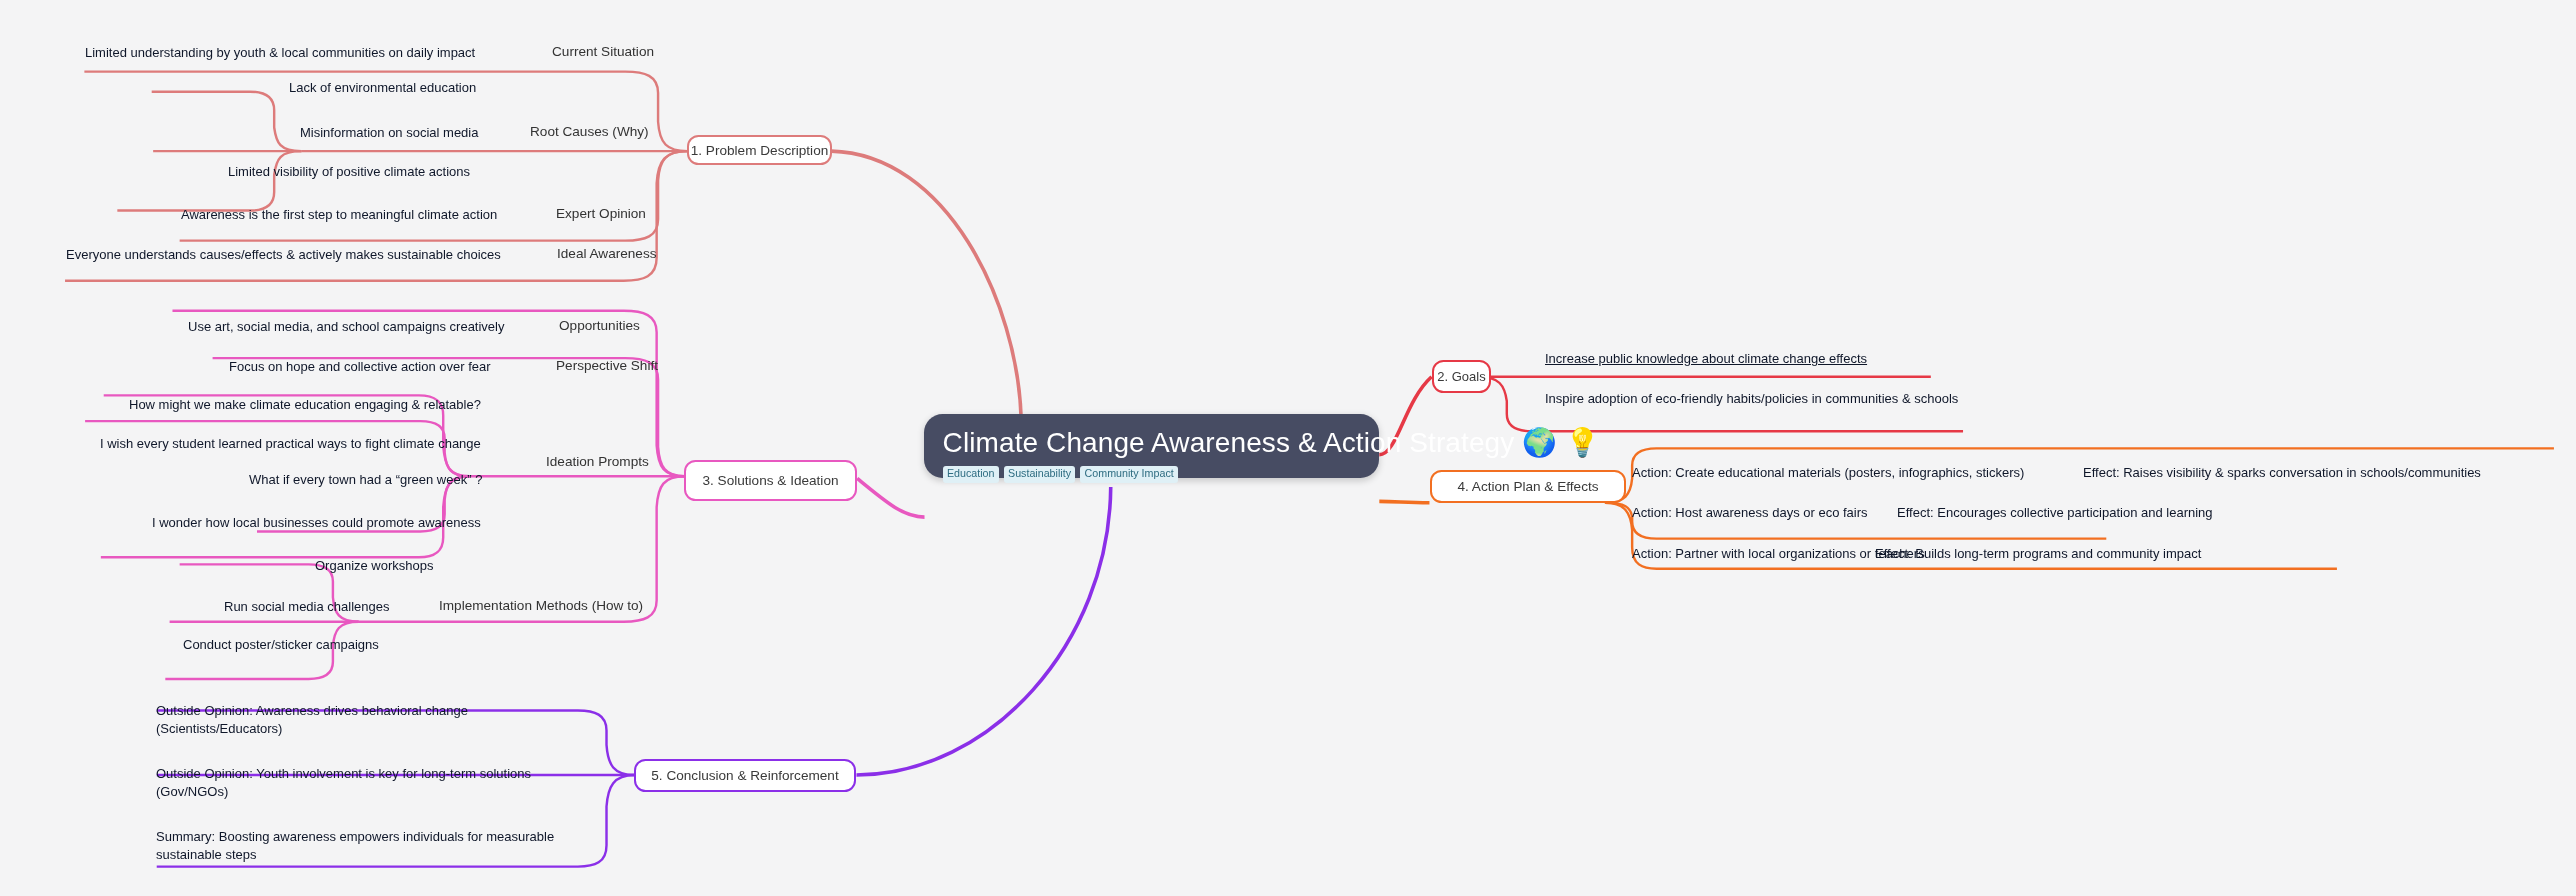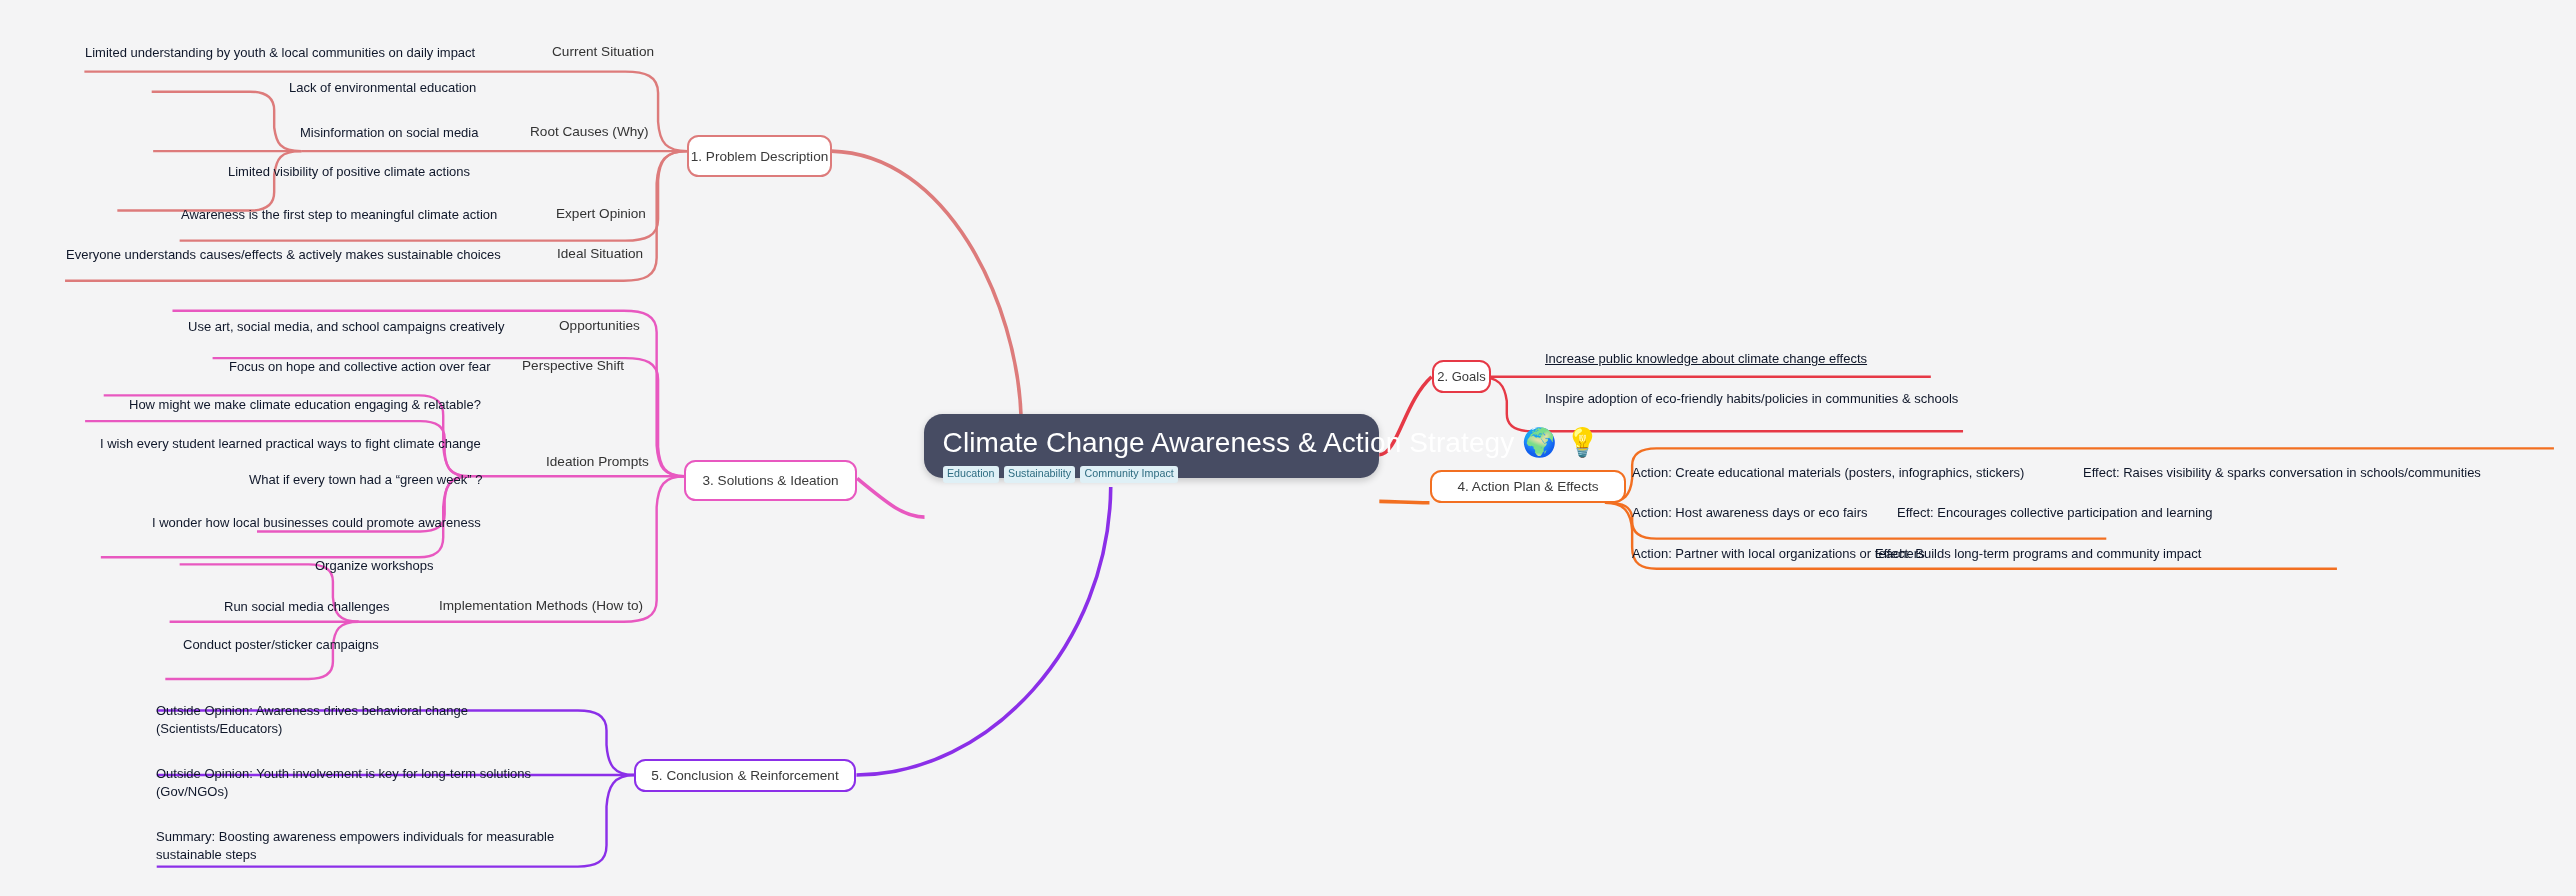--- a/index.html
+++ b/index.html
@@ -128,37 +128,37 @@
 
   <div class="center-node" style="left:924px;top:414px;width:455px;height:64px;">
     <div class="center-title">Climate Change Awareness &amp; Action Strategy 🌍 💡</div>
     <div class="center-tags">
       <span class="tag">Education</span>
       <span class="tag">Sustainability</span>
       <span class="tag">Community Impact</span>
     </div>
   </div>
 
-  <div class="pill" style="left:687px;top:135px;width:145px;height:42px;border-color:#dd7b7b;">1. Problem Description</div>
+  <div class="pill" style="left:687px;top:135px;width:145px;height:30px;border-color:#dd7b7b;">1. Problem Description</div>
 
   <div class="pill" style="left:1432px;top:360px;width:59px;height:33px;border-color:#e63946;font-size:13px;">2. Goals</div>
 
   <div class="pill" style="left:684px;top:460px;width:173px;height:41px;border-color:#e858c0;">3. Solutions &amp; Ideation</div>
 
   <div class="pill" style="left:1430px;top:470px;width:196px;height:33px;border-color:#f26f21;">4. Action Plan &amp; Effects</div>
 
   <div class="pill" style="left:634px;top:759px;width:222px;height:33px;border-color:#8b2fe8;">5. Conclusion &amp; Reinforcement</div>
 
   <div class="mid" style="left:552px;top:44px;">Current Situation</div>
   <div class="mid" style="left:530px;top:124px;">Root Causes (Why)</div>
   <div class="mid" style="left:556px;top:206px;">Expert Opinion</div>
-  <div class="mid" style="left:557px;top:246px;">Ideal Situation</div>
+  <div class="mid" style="left:557px;top:246px;">Ideal Awareness</div>
 
   <div class="mid" style="left:559px;top:318px;">Opportunities</div>
-  <div class="mid" style="left:522px;top:358px;">Perspective Shift</div>
+  <div class="mid" style="left:556px;top:358px;">Perspective Shift</div>
   <div class="mid" style="left:546px;top:454px;">Ideation Prompts</div>
   <div class="mid" style="left:439px;top:598px;">Implementation Methods (How to)</div>
 
   <div class="leaf" style="left:85px;top:44px;">Limited understanding by youth &amp; local communities on daily impact</div>
   <div class="leaf" style="left:289px;top:79px;">Lack of environmental education</div>
   <div class="leaf" style="left:300px;top:124px;">Misinformation on social media</div>
   <div class="leaf" style="left:228px;top:163px;">Limited visibility of positive climate actions</div>
   <div class="leaf" style="left:181px;top:206px;">Awareness is the first step to meaningful climate action</div>
   <div class="leaf" style="left:66px;top:246px;">Everyone understands causes/effects &amp; actively makes sustainable choices</div>
 

